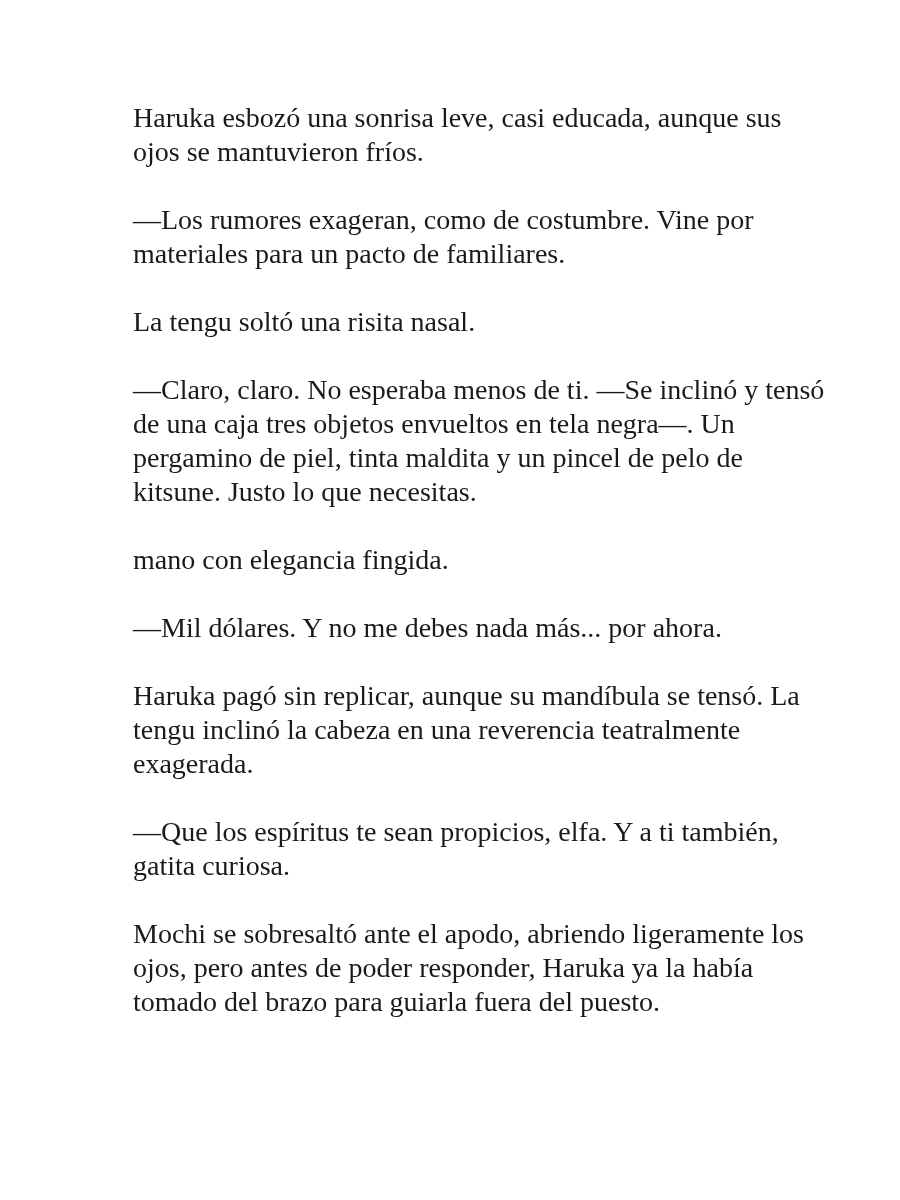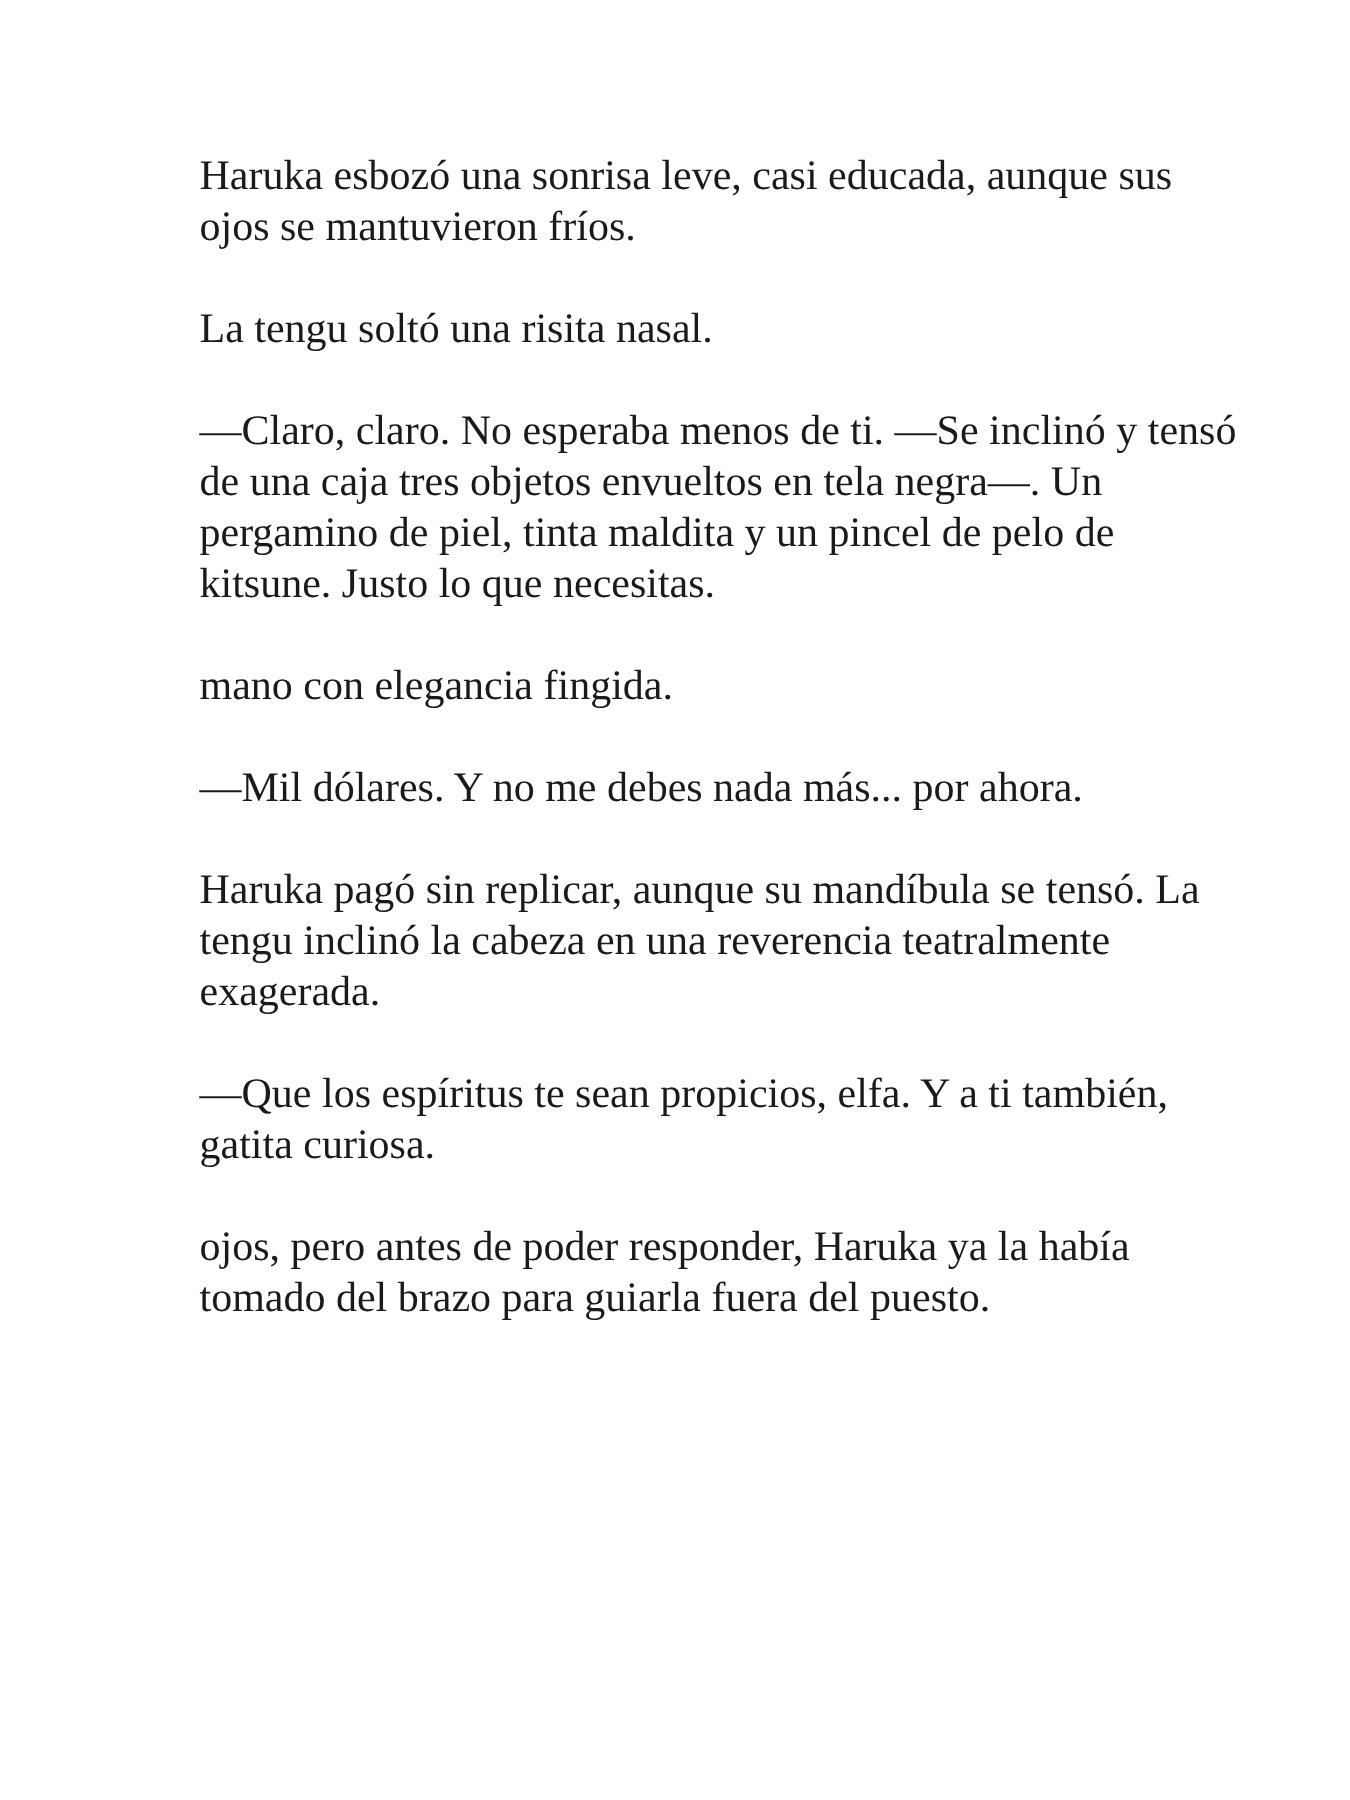--- a/index.html
+++ b/index.html
@@ -35,20 +35,24 @@
   </style>
 </head>
 <body>
 
 <div class="page">
   <p class="para">
     <span class="line">Haruka esbozó una sonrisa leve, casi educada, aunque sus</span>
     <span class="line">ojos se mantuvieron fríos.</span>
   </p>
   <p class="para">
+    <span class="line">—Los rumores exageran, como de costumbre. Vine por</span>
+    <span class="line">materiales para un pacto de familiares.</span>
+  </p>
+  <p class="para">
     <span class="line">La tengu soltó una risita nasal.</span>
   </p>
   <p class="para">
     <span class="line">—Claro, claro. No esperaba menos de ti. —Se inclinó y tensó</span>
     <span class="line">de una caja tres objetos envueltos en tela negra—. Un</span>
     <span class="line">pergamino de piel, tinta maldita y un pincel de pelo de</span>
     <span class="line">kitsune. Justo lo que necesitas.</span>
   </p>
   <p class="para">
     <span class="line">mano con elegancia fingida.</span>
@@ -59,16 +63,17 @@
   <p class="para">
     <span class="line">Haruka pagó sin replicar, aunque su mandíbula se tensó. La</span>
     <span class="line">tengu inclinó la cabeza en una reverencia teatralmente</span>
     <span class="line">exagerada.</span>
   </p>
   <p class="para">
     <span class="line">—Que los espíritus te sean propicios, elfa. Y a ti también,</span>
     <span class="line">gatita curiosa.</span>
   </p>
   <p class="para">
+    <span class="line">Mochi se sobresaltó ante el apodo, abriendo ligeramente los</span>
     <span class="line">ojos, pero antes de poder responder, Haruka ya la había</span>
     <span class="line">tomado del brazo para guiarla fuera del puesto.</span>
   </p>
 </div>
 
 </body></html>

